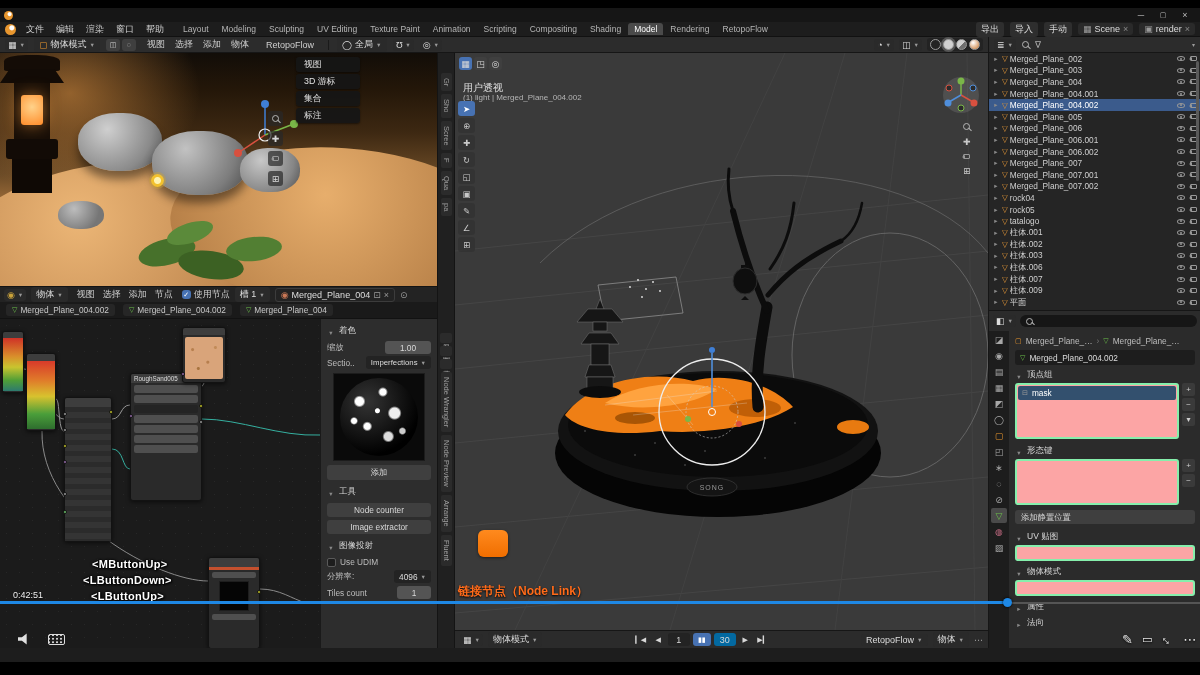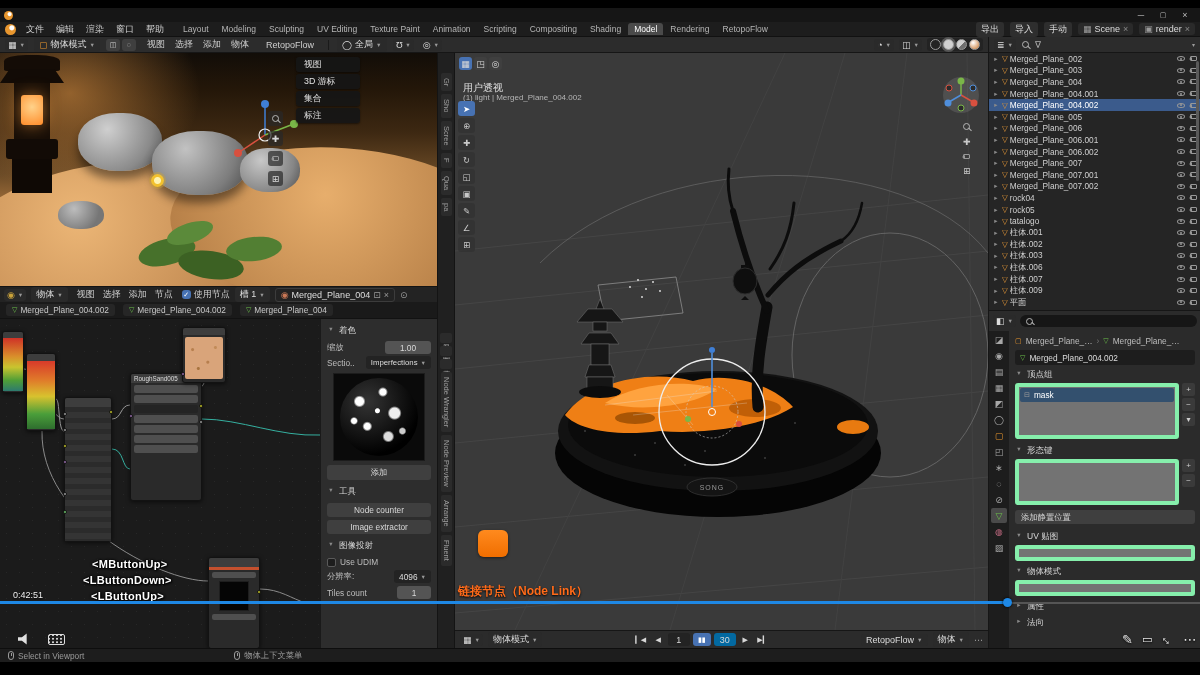--- a/index.html
+++ b/index.html
@@ -38,22 +38,22 @@
   .ptab{width:16px;height:15px;display:flex;align-items:center;justify-content:center;color:#a8a8a8;font-size:9px;border-radius:2px;margin:1px auto}
   .ptab.on{background:#4a4a4a;color:#6cc24a}
   .ptabs .ptab:nth-child(7){color:#e8962e}
   .ptabs .ptab:nth-child(13){color:#d0708a}
   .sep{width:1px;height:10px;background:#1a1a1a;margin:0 2px}
   .spk{width:14px;height:12px;background:#e0e0e0;clip-path:polygon(0 35%,28% 35%,62% 5%,62% 95%,28% 65%,0 65%)}
   .kbd{width:17px;height:11px;border:1px solid #dcdcdc;border-radius:2px;background-image:radial-gradient(#dcdcdc 0.7px,transparent 0.8px);background-size:4px 3.5px;background-position:2px 2px}
   .tool{width:17px;height:15px;background:rgba(50,50,50,.85);border-radius:3px;display:flex;align-items:center;justify-content:center;color:#c9c9c9;font-size:8.5px;margin-bottom:2px}
   .tool:first-child{background:#4772b3;color:#fff}
   .ovitem{height:15px;background:rgba(22,22,22,.93);border-radius:3px;margin-bottom:2px;display:flex;align-items:center;padding:0 8px;font-size:8.8px;color:#e2e2e2;box-shadow:0 1px 2px rgba(0,0,0,.5)}
-  .phead{display:flex;align-items:flex-start;gap:4px;color:#d8d8d8;font-size:8.5px;padding:2px 0}
-  .listbox{background:#737373;border:4px solid #86efac;border-radius:3px}
+  .phead{display:flex;align-items:flex-end;gap:4px;color:#d8d8d8;font-size:8.5px;padding:2px 0}
+  .listbox{background:#fca5a5;border:2px solid #86efac;border-radius:3px}
   .mini{width:13px;height:13px;background:#3a3a3a;border-radius:2px;color:#cfcfcf;display:flex;align-items:center;justify-content:center;font-size:8px;margin-bottom:2px}
 </style>
 </head>
 <body>
 
 <div class="frame">
 
   <div class="abs" style="left:0;top:8px;width:1200px;height:654px;background:#1d1d1d"></div>
 
   <div class="abs row" style="left:0;top:8px;width:1200px;height:14px;background:#161616;padding:0 4px">
@@ -824,26 +824,20 @@
           <span class="tw">▸</span>
           <span>属性</span>
         </div>
       <div class="phead">
           <span class="tw">▸</span>
           <span>法向</span>
         </div>
     </div>
   </div>
 
-  <div class="abs row" style="left:0;top:648px;width:1200px;height:14px;background:#1d1d1d;border-top:1px solid #0e0e0e;padding:0 8px;font-size:8.3px;color:#9a9a9a">
-    <span class="i-mouse"></span>
-    <span>Select in Viewport</span>
-    <span class="i-mouse" style="margin-left:150px"></span>
-    <span>物体上下文菜单</span>
-  </div>
 
   <span class="kbadge" style="left:92px;top:558px">&lt;MButtonUp&gt;</span>
   <span class="kbadge" style="left:83px;top:574px">&lt;LButtonDown&gt;</span>
   <span class="kbadge" style="left:91px;top:590px">&lt;LButtonUp&gt;</span>
 
   <span class="abs" style="left:458px;top:583px;color:#ff6b1a;font-size:12px;font-weight:bold;text-shadow:0 1px 2px #000">链接节点（Node Link）</span>
 
   <span class="abs" style="left:13px;top:590px;color:#f0f0f0;font-size:9px;text-shadow:0 1px 2px #000">0:42:51</span>
 
   <div class="abs" style="left:0;top:602px;width:1200px;height:2px;background:#555"></div>

